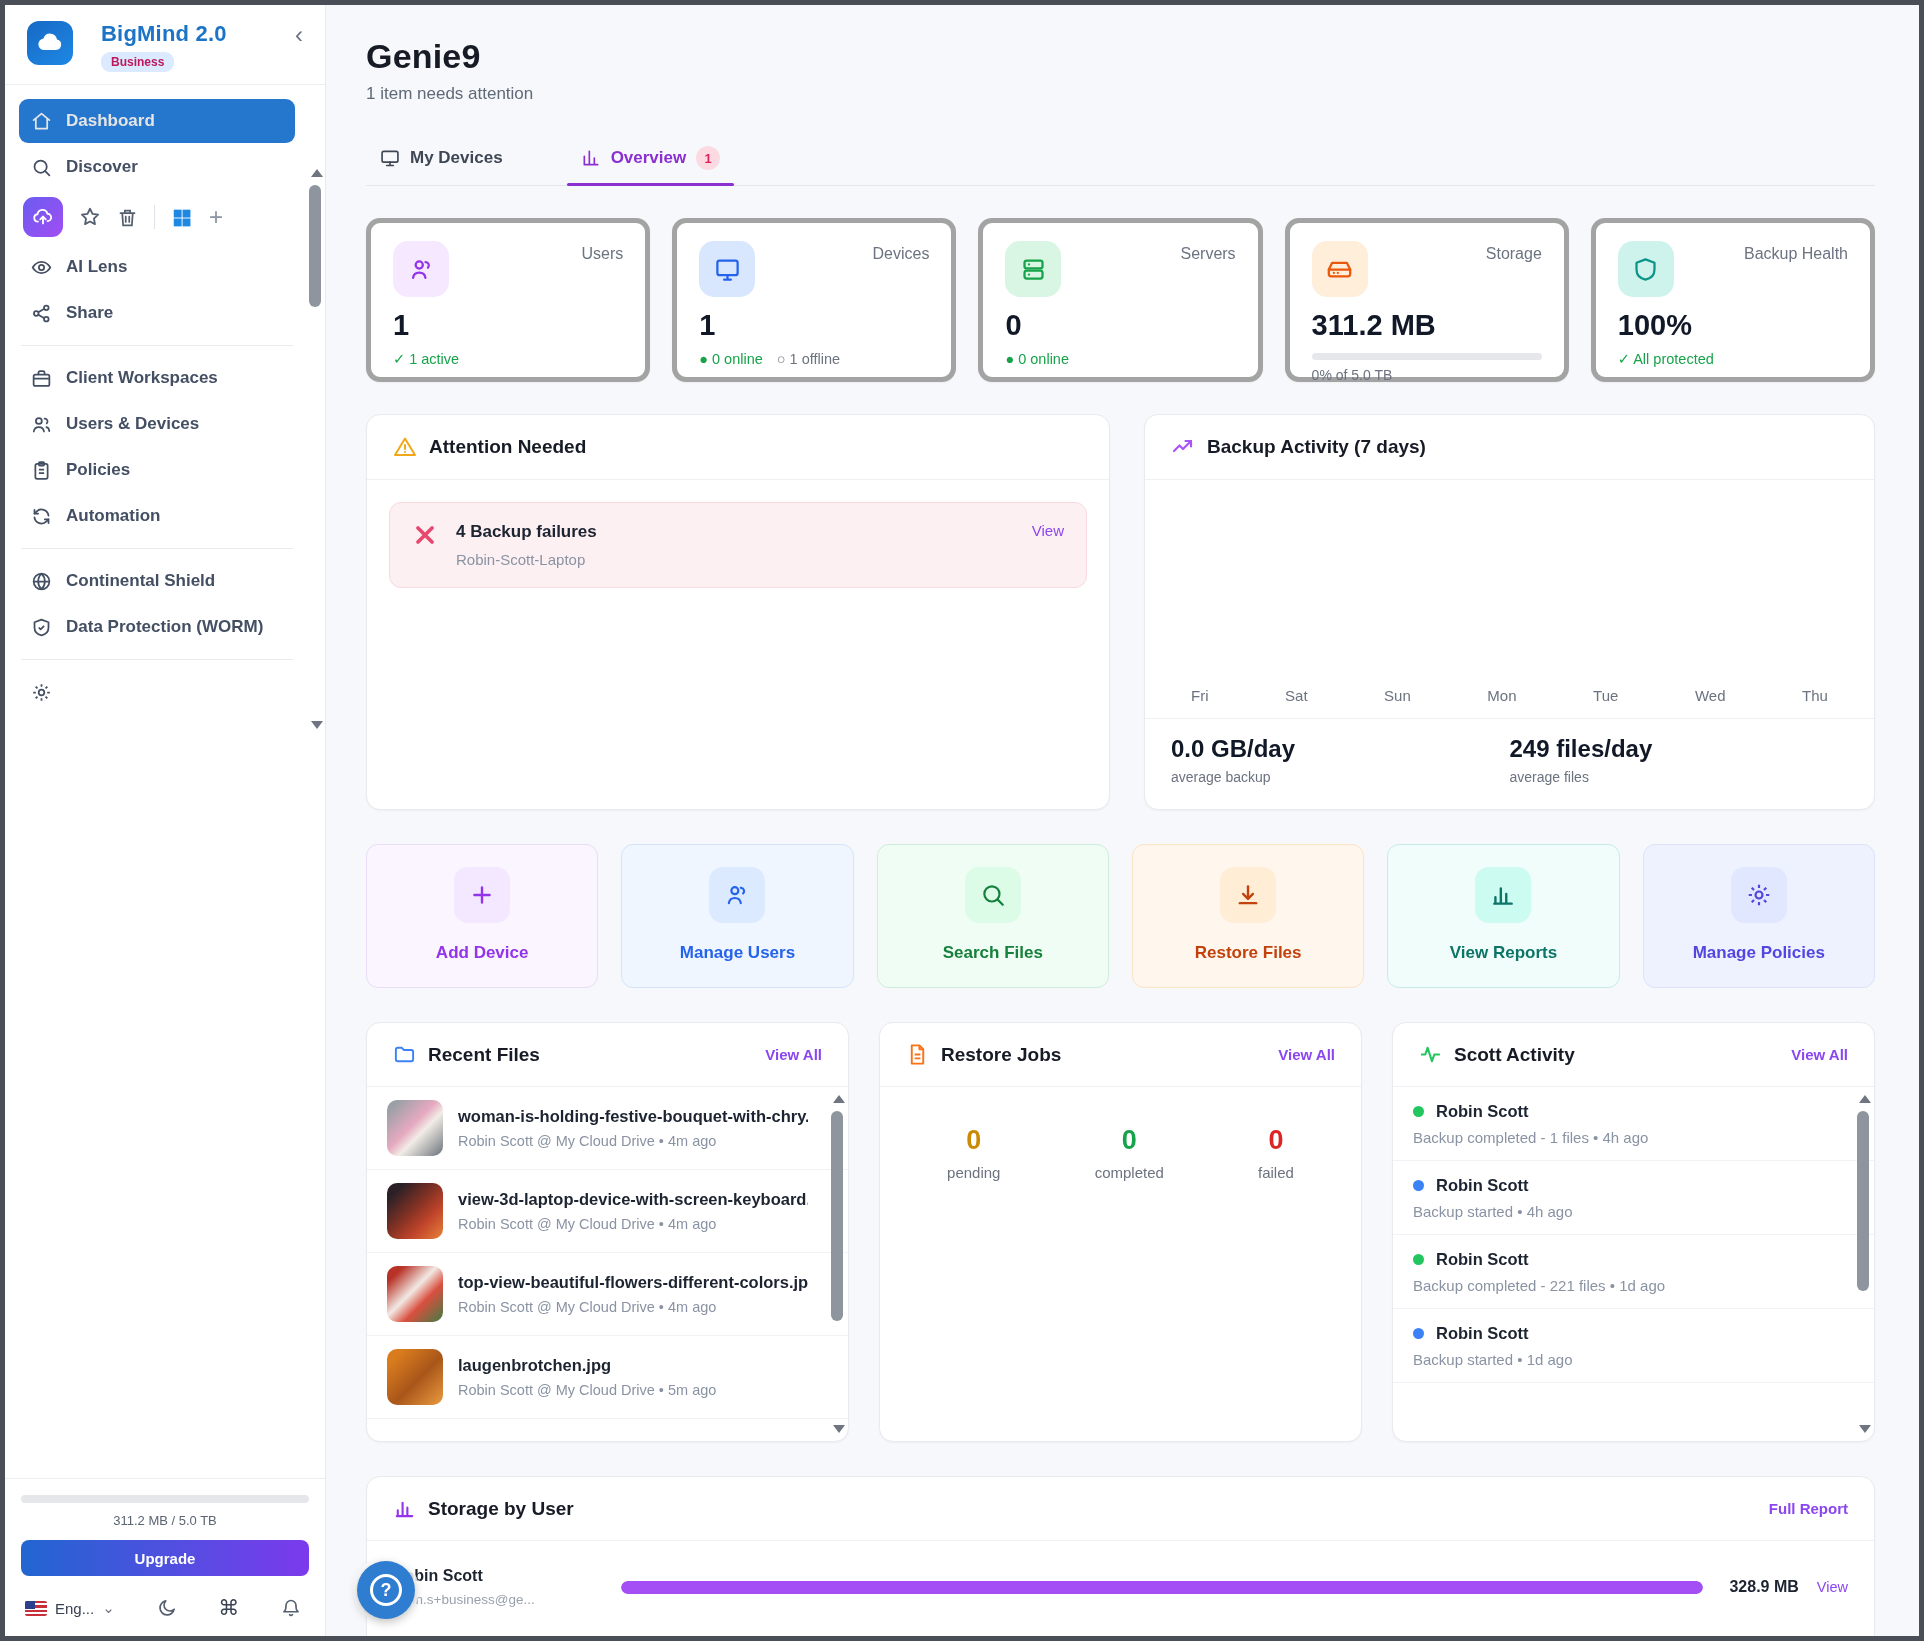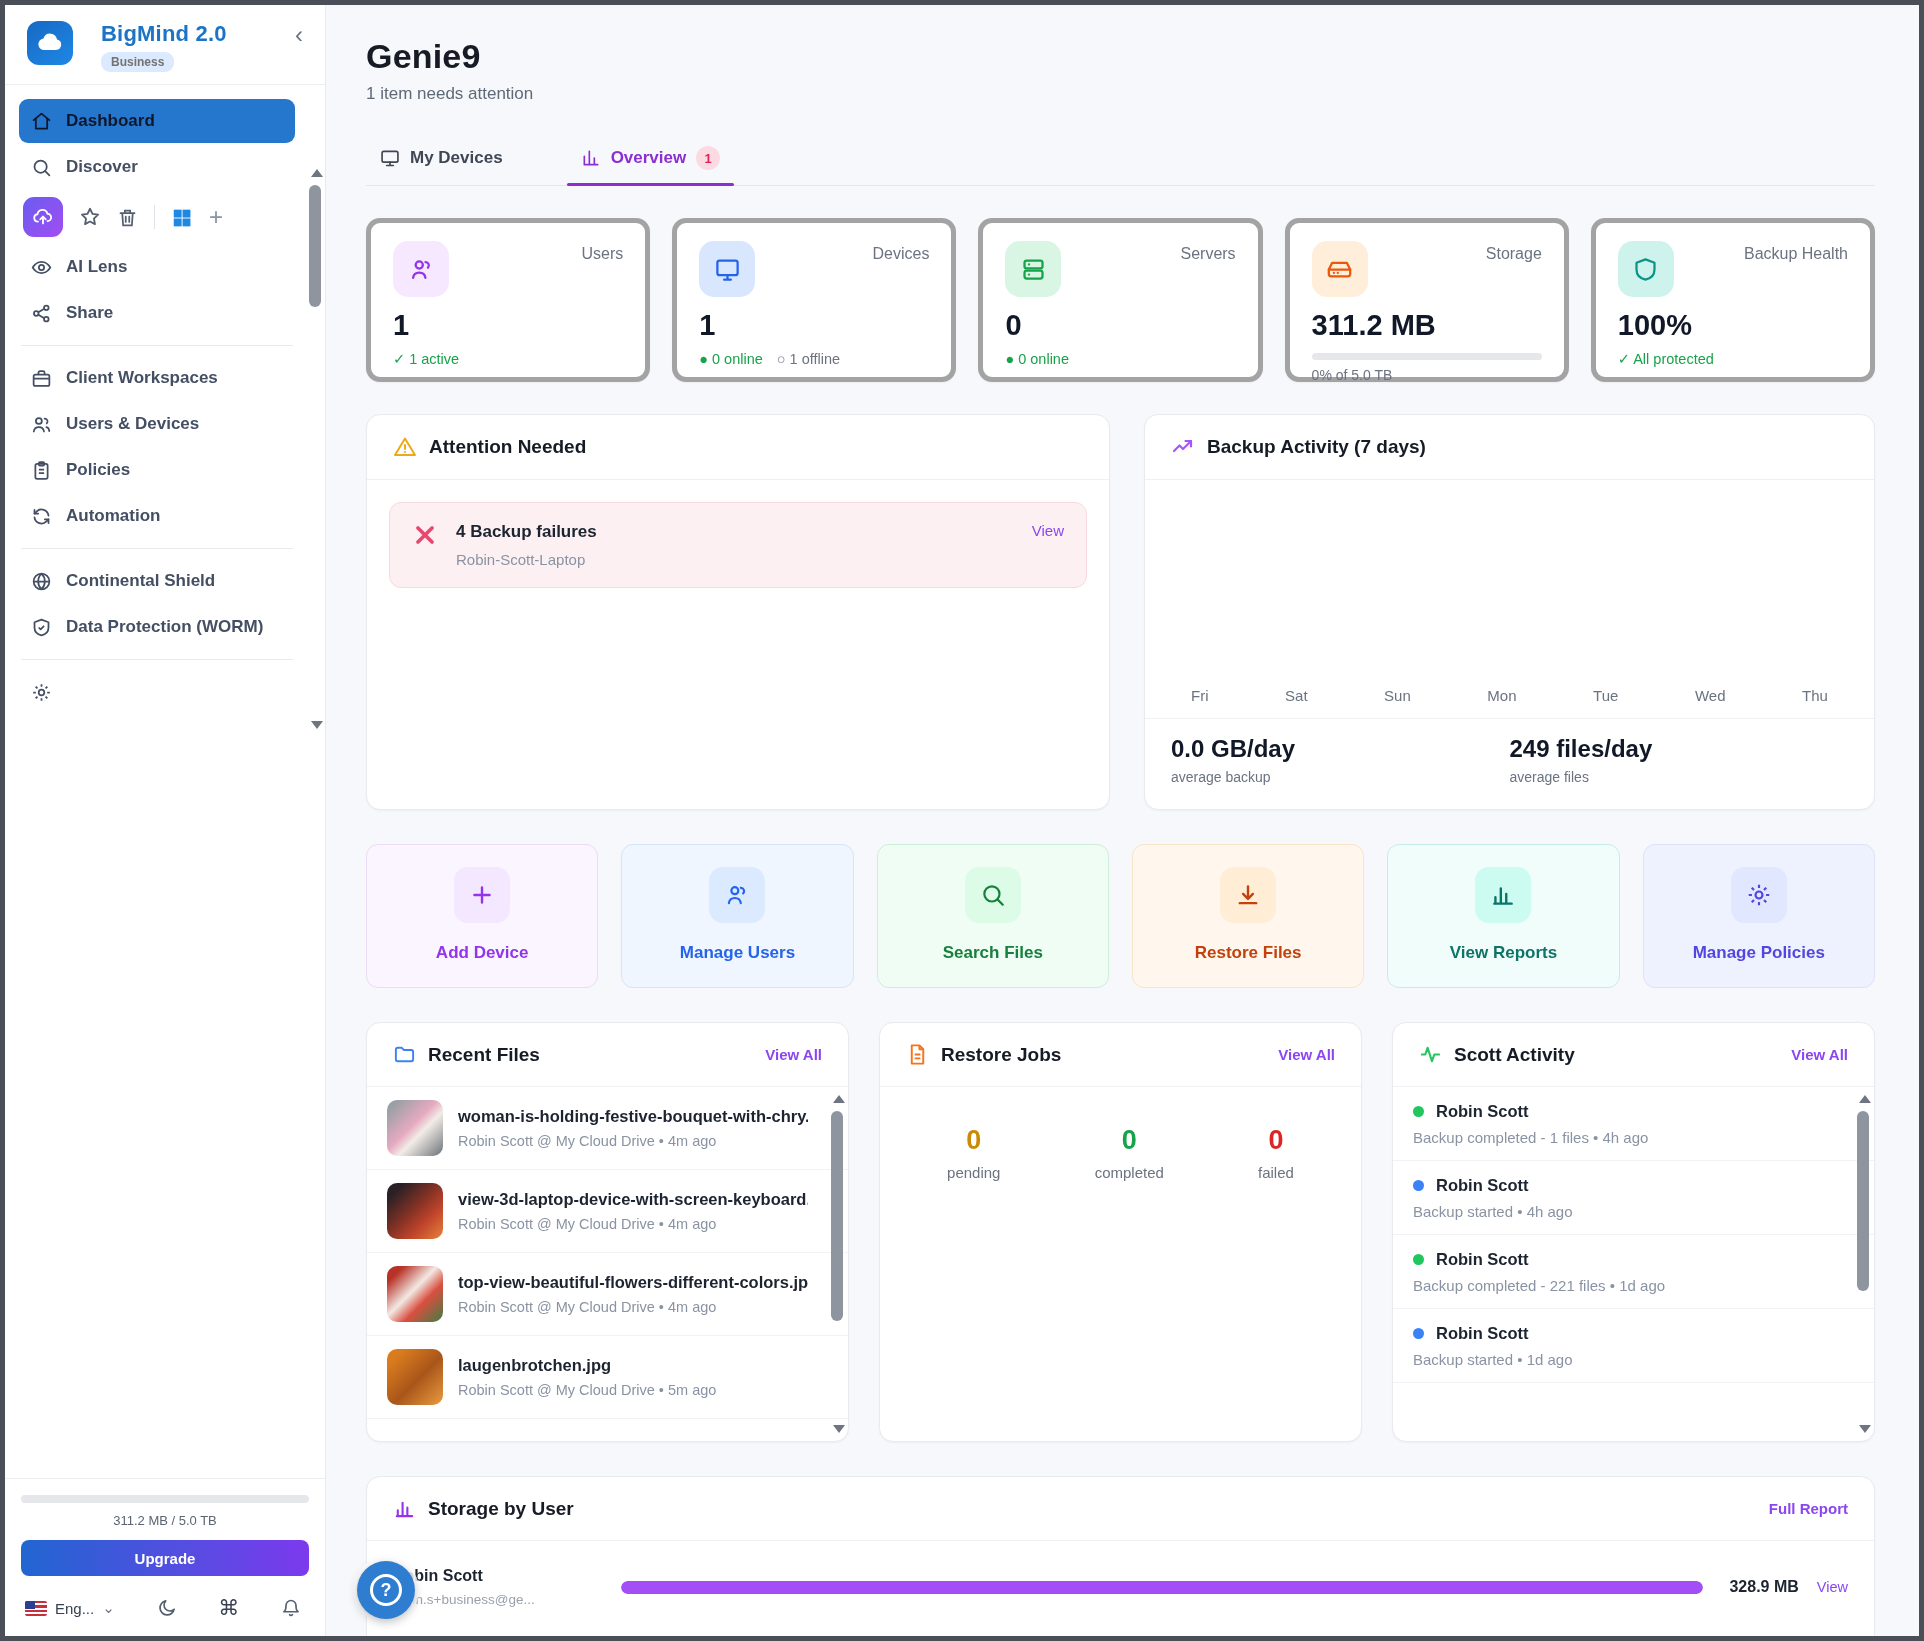--- a/index.html
+++ b/index.html
@@ -5,27 +5,27 @@
   * { box-sizing: border-box; margin: 0; padding: 0; }
   html,body { width:1924px; height:1641px; }
   body { font-family:"Liberation Sans", sans-serif; background:#fff; color:#1a202c; }
   .frame { position:relative; width:1924px; height:1641px; border:5px solid #4a4f57; background:#f7f8fb; display:flex; overflow:hidden; }
 
   
   .sidebar { width:321px; min-width:321px; background:#fff; border-right:1px solid #e8eaee; display:flex; flex-direction:column; position:relative; }
   .sb-header { padding:16px 14px 12px 22px; display:flex; align-items:flex-start; gap:28px; border-bottom:1px solid #eceef2; }
   .logo-box { width:46px; height:44px; border-radius:12px; background:linear-gradient(145deg,#1769c4,#1e88e5); display:flex; align-items:center; justify-content:center; }
   .app-title { font-size:22px; font-weight:bold; color:#1b74c5; letter-spacing:.2px; }
-  .app-badge { display:inline-block; margin-top:5px; font-size:12px; font-weight:bold; color:#737373; background:#dbeafe; padding:3px 10px; border-radius:9px; }
+  .app-badge { display:inline-block; margin-top:5px; font-size:12px; font-weight:bold; color:#be185d; background:#dbeafe; padding:3px 10px; border-radius:9px; }
   .collapse-btn { margin-left:auto; color:#6b7280; font-size:24px; line-height:20px; cursor:pointer; padding:4px 8px; }
 
   .sb-nav { flex:1; overflow:hidden; padding:14px 30px 0 14px; position:relative; }
   .sb-item { display:flex; align-items:center; gap:14px; height:44px; padding:0 12px; border-radius:9px; color:#444f63; font-size:17px; font-weight:bold; margin-bottom:2px; cursor:pointer; }
   .sb-item svg { flex:none; }
-  .sb-item.active { background:#2577cd; color:#0f172a; }
+  .sb-item.active { background:#2577cd; color:#e5e5e5; }
   .sb-iconrow { display:flex; align-items:center; gap:16px; height:52px; padding:0 6px 0 4px; margin-bottom:2px; }
   .upload-btn { width:40px; height:40px; border-radius:11px; background:linear-gradient(135deg,#6a5cf0,#a24df2); display:flex; align-items:center; justify-content:center; cursor:pointer; }
   .mini-icon { color:#555f70; display:flex; align-items:center; cursor:pointer; }
   .vdivider { width:1px; height:24px; background:#dfe3e8; }
   .plus-glyph { font-size:24px; color:#8a93a3; font-weight:normal; }
   .sb-divider { height:1px; background:#e8eaee; margin:10px 2px; }
 
   
   .sb-scroll { position:absolute; right:3px; top:84px; width:14px; height:560px; }
   .scroll-up, .scroll-down { position:absolute; left:3px; width:0; height:0; border-left:6px solid transparent; border-right:6px solid transparent; }

